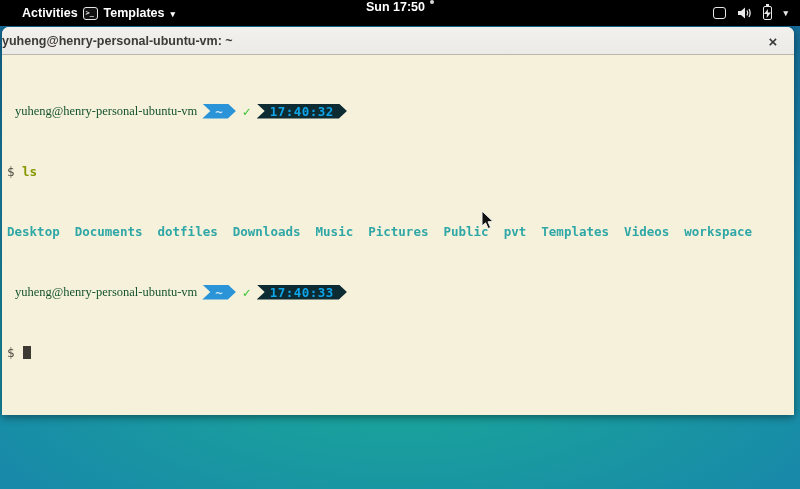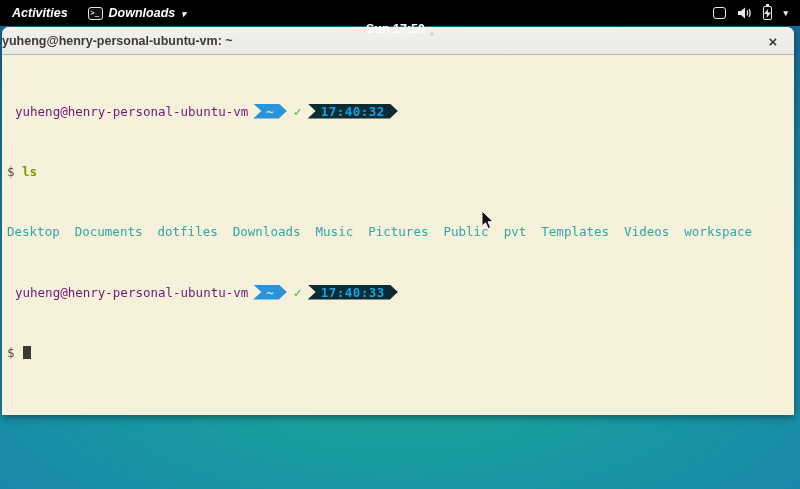--- a/index.html
+++ b/index.html
@@ -13,32 +13,32 @@
     position: relative;
   }
 
   
   .topbar {
     position: absolute; top: 0; left: 0; width: 800px; height: 26px;
     background: var(--topbar-bg, #000);
     color: #fff; display: flex; align-items: center;
     font-size: 12.5px; font-weight: bold; z-index: 30;
   }
-  .topbar-left { display: flex; align-items: center; gap: 16px; padding-left: 8px; flex: 1; font-style: italic; }
+  .topbar-left { display: flex; align-items: center; gap: 1px; padding-left: 18px; flex: 1; }
   .activities { padding: 2px 4px; }
   .app-menu { display: flex; align-items: center; gap: 6px; }
   .term-icon {
     width: 15px; height: 13px; border: 1.5px solid #e6e6e6; border-radius: 3px;
     display: inline-flex; align-items: center; justify-content: flex-start;
     font-family: "DejaVu Sans Mono", monospace; font-size: 7px; font-weight: bold;
     color: #e6e6e6; padding-left: 2px; background: #111;
   }
   .caret-down { font-size: 9px; position: relative; top: 1px; }
   .topbar-center { position: absolute; left: 0; right: 0; top: 0; height: 36px;
-    display: flex; align-items: flex-end; justify-content: center; gap: 5px; pointer-events: none; }
+    display: flex; align-items: flex-start; justify-content: center; gap: 5px; pointer-events: none; }
   .clock { pointer-events: auto; }
   .notif-dot { width: 4px; height: 4px; border-radius: 50%; background: #d8d8d8; display: inline-block; }
   .topbar-right { display: flex; align-items: center; gap: 11px; padding-right: 12px; }
   .screen-icon { width: 13px; height: 12px; border: 1.6px solid #e8e8e8; border-radius: 3px; }
   .battery-icon { position: relative; width: 9px; height: 14px; border: 1.4px solid #e8e8e8;
     border-radius: 2px; display: flex; align-items: center; justify-content: center; }
   .battery-icon:before { content: ""; position: absolute; top: -3px; left: 2px; width: 3px; height: 2px; background: #e8e8e8; }
   .sys-caret { font-size: 9px; color: #e8e8e8; }
 
   
@@ -62,50 +62,50 @@
   }
 
   .term-body {
     height: 359px; padding: 3px 0 0 5px; overflow: hidden;
     background: var(--terminal-bg, #f6f1da);
     font-family: "DejaVu Sans Mono", "Liberation Mono", monospace;
     font-size: 12.5px; line-height: 15px; color: #54524a; white-space: pre;
   }
   .term-line { height: 15px; display: flex; align-items: center; }
   .pl-line { height: 16px; }
-  .user-seg { color: #701a75; padding-left: 8px; }
+  .user-seg { color: #14532d; padding-left: 8px; font-family: Liberation Serif, serif; }
 
   
   .pl-seg {
     display: inline-flex; align-items: center; justify-content: center;
     height: 15px; margin-left: 5px; padding: 0 13px;
     clip-path: polygon(0 0, calc(100% - 8px) 0, 100% 50%, calc(100% - 8px) 100%, 0 100%, 8px 50%);
   }
   .pl-path { background: var(--powerline-blue, #2b93d8); color: #cfe9fa; font-weight: bold; }
   .pl-check { color: var(--check-green, #2fc22f); font-weight: bold; margin-left: 7px; font-size: 13px; }
   .pl-time { background: var(--powerline-dark, #0d2b33); color: #0ea5e9; font-weight: bold;
     margin-left: 6px; letter-spacing: 0.5px; }
 
   .prompt-char { color: #4e4c45; }
   .cmd-text { color: var(--command-olive, #859900); font-weight: bold; }
-  .dirs-line { color: var(--dir-teal, #2fa7a7); font-weight: normal; }
+  .dirs-line { color: var(--dir-teal, #2fa7a7); font-weight: bold; }
   .cursor-block { display: inline-block; width: 8px; height: 13px; background: #3c3a33; margin-left: 1px; }
 
   
   .mouse-cursor { position: absolute; left: 481px; top: 210px; z-index: 40; }
 </style>
 </head>
 <body>
 
 <div class="topbar">
   <div class="topbar-left">
     <span class="activities">Activities</span>
     <span class="app-menu">
       <span class="term-icon">&gt;_</span>
-      <span>Downloads</span>
+      <span>Templates</span>
       <span class="caret-down">▾</span>
     </span>
   </div>
   <div class="topbar-center">
     <span class="clock">Sun 17:50</span>
     <span class="notif-dot"></span>
   </div>
   <div class="topbar-right">
     <span class="screen-icon"></span>
     <svg width="15" height="14" viewBox="0 0 15 14">

